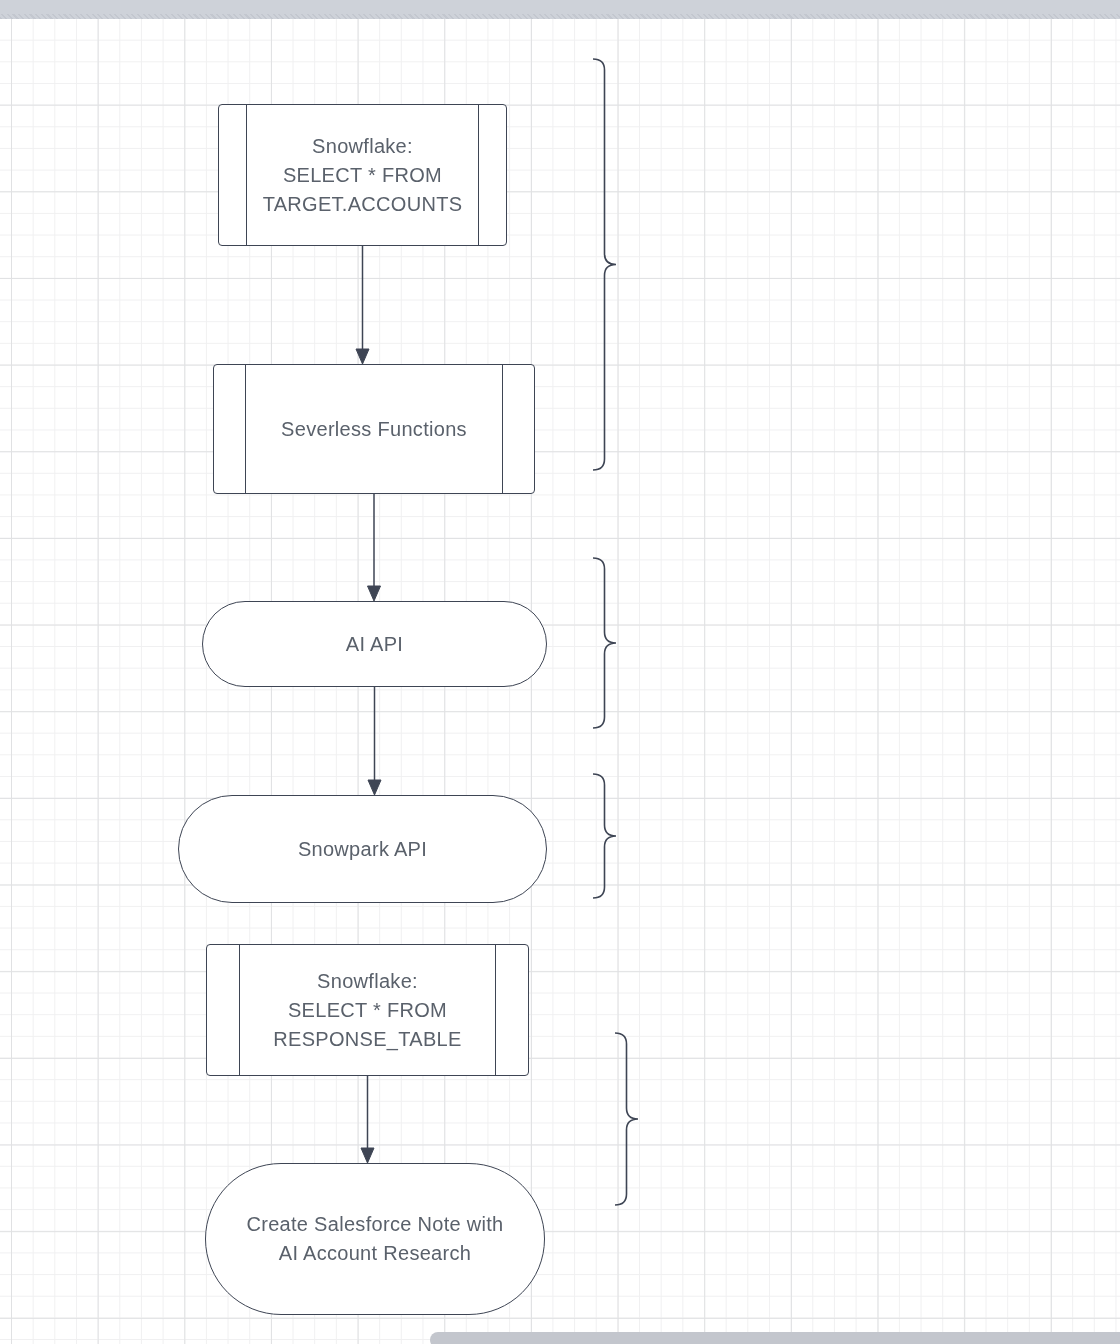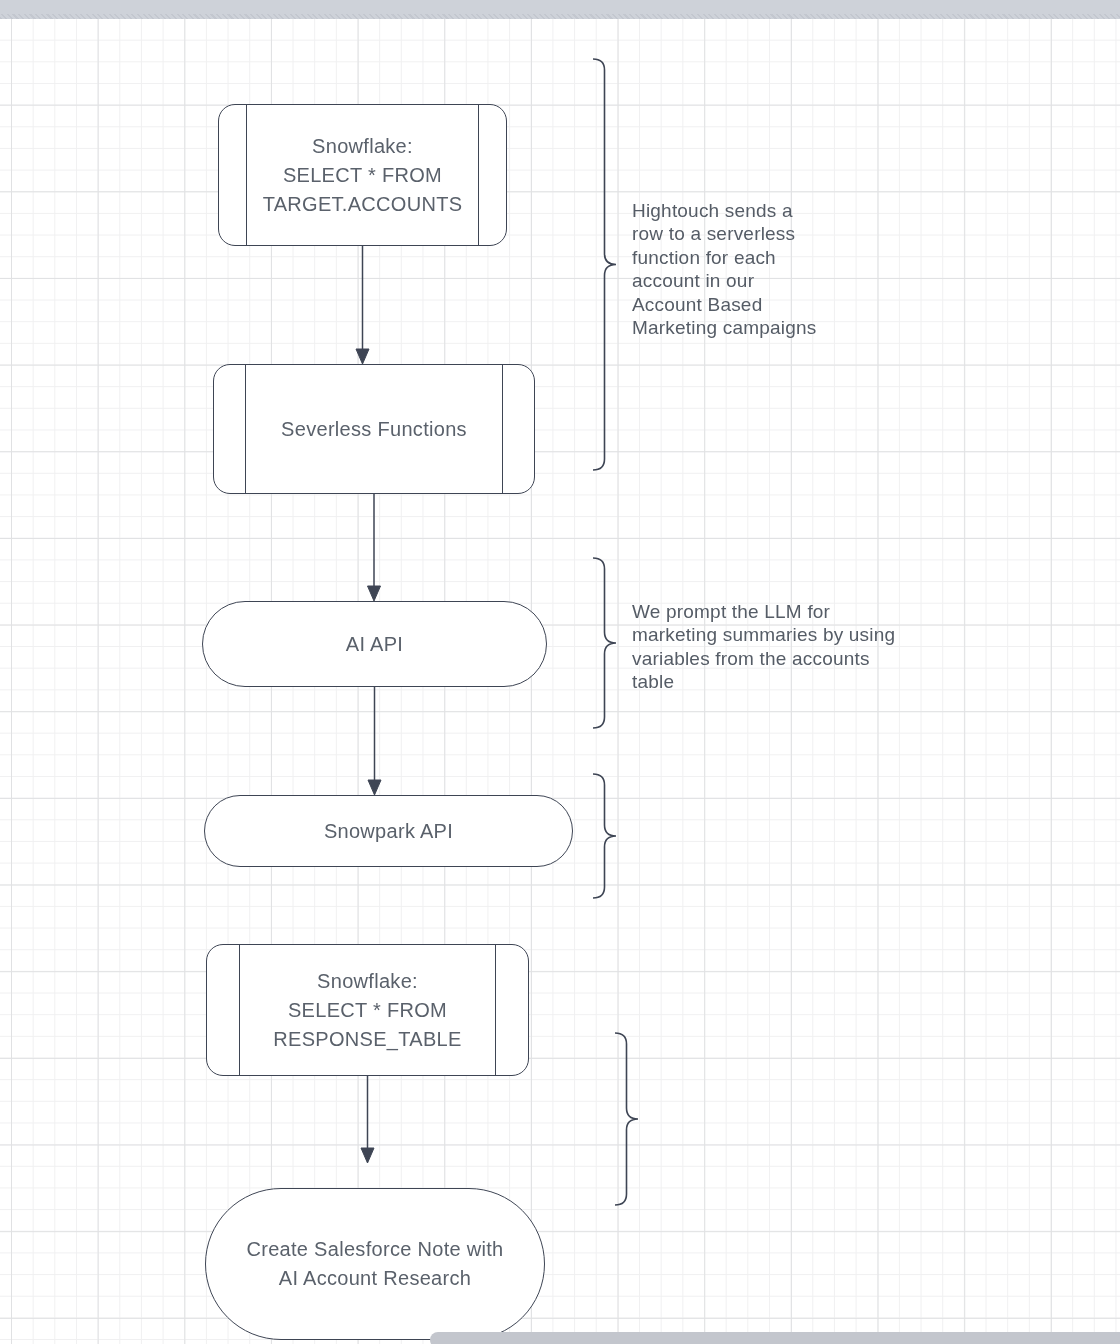--- a/index.html
+++ b/index.html
@@ -40,21 +40,21 @@
     background:repeating-linear-gradient(45deg,var(--top-bar-texture) 0 1.5px,var(--top-bar) 1.5px 4px);
   }
   #hscroll-thumb{
     position:absolute;left:430px;top:1332px;width:700px;height:16px;
     background:var(--scrollbar);border-radius:8px;z-index:5;
   }
   .node{
     position:absolute;background:#fff;border:1.4px solid var(--shape-stroke);
     display:flex;align-items:center;justify-content:center;box-sizing:border-box;
   }
-  .process{border-radius:17px;}
+  .process{border-radius:4px;}
   .pill{border-radius:999px;}
   .node .vbar{
     position:absolute;top:0;bottom:0;width:0;
     border-left:1.2px solid var(--shape-stroke);
   }
   .node .label{
     white-space:pre-line;text-align:center;color:var(--shape-text);
     font-size:20px;line-height:29px;letter-spacing:0.3px;
   }
   .annotation{
@@ -108,43 +108,33 @@
   <div class="node pill" style="left:202px;top:601px;width:345px;height:86px">
     <span class="label">AI API</span>
   </div>
 
   <div class="node process" style="left:213px;top:364px;width:322px;height:130px">
     <span class="vbar" style="left:31px"></span>
     <span class="vbar" style="right:31px"></span>
     <span class="label">Severless Functions</span>
   </div>
 
-  <div class="node pill" style="left:204px;top:795px;width:369px;height:72px">
+  <div class="node pill" style="left:178px;top:795px;width:369px;height:108px">
     <span class="label">Snowpark API</span>
   </div>
 
   <div class="node process" style="left:206px;top:944px;width:323px;height:132px">
     <span class="vbar" style="left:32px"></span>
     <span class="vbar" style="right:32px"></span>
     <span class="label">Snowflake:
 SELECT * FROM
 RESPONSE_TABLE</span>
   </div>
 
-  <div class="node pill" style="left:205px;top:1188px;width:340px;height:152px">
+  <div class="node pill" style="left:205px;top:1163px;width:340px;height:152px">
     <span class="label">Create Salesforce Note with
 AI Account Research</span>
   </div>
 
-  <div class="annotation" style="left:632px;top:199px">Hightouch sends a
-row to a serverless
-function for each
-account in our
-Account Based
-Marketing campaigns</div>
-  <div class="annotation" style="left:632px;top:600px">We prompt the LLM for
-marketing summaries by using
-variables from the accounts
-table</div>
 
   <div id="topbar"></div>
   <div id="hscroll-thumb"></div>
 </div>
 
 </body></html>

